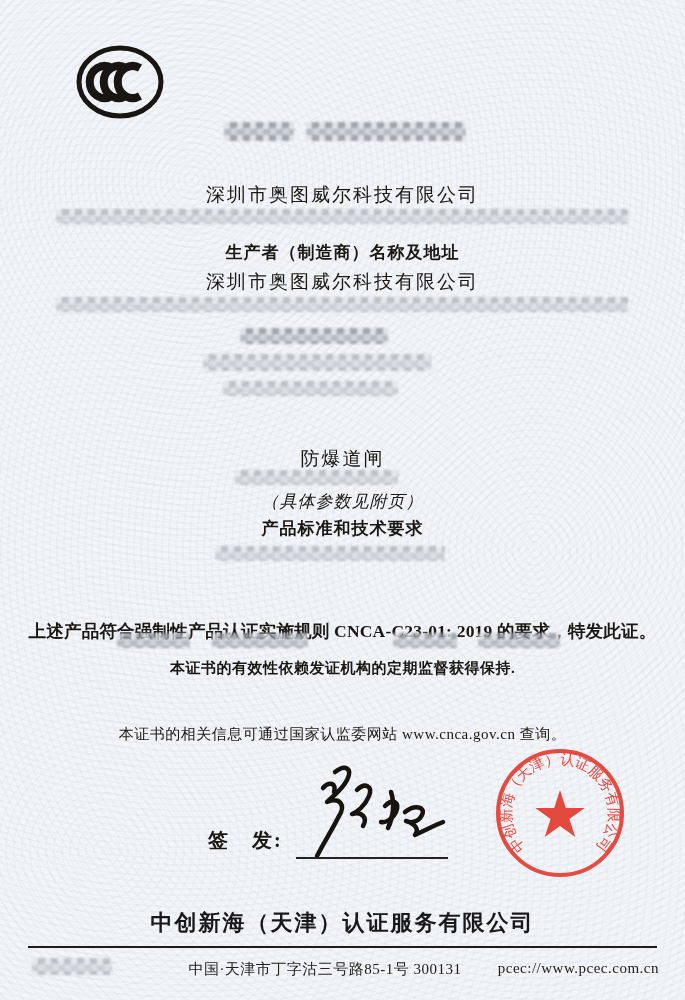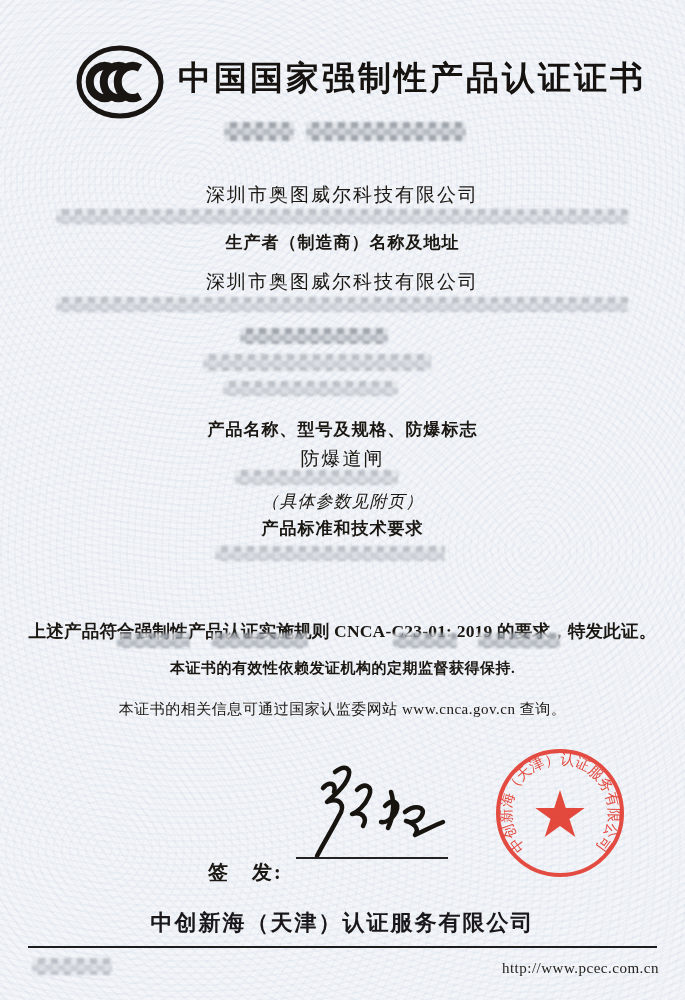--- a/index.html
+++ b/index.html
@@ -34,69 +34,67 @@
     background-size:13px 13px;
   }
   .redact.lt{opacity:.5;}
   .sig-line{background:#222;height:2px;}
   .foot-rule{background:#1c1c1c;height:2px;}
   .footer-company{
     font-family:"Liberation Sans","DejaVu Sans",sans-serif;
     font-weight:bold;font-size:22px;letter-spacing:2px;color:#19171a;
   }
   .footer-text{font-size:15px;letter-spacing:.5px;color:#24211e;}
-  .issue-label{font-size:20px;font-weight:bold;letter-spacing:2px;margin-top:32px;}
+  .issue-label{font-size:20px;font-weight:bold;letter-spacing:2px;}
 </style>
 </head>
 <body>
 
 <div class="page">
 
   <div class="abs" style="left:74px;top:42px;">
     <svg width="92" height="80" viewBox="0 0 92 80">
       <ellipse cx="46" cy="40" rx="41" ry="34" fill="none" stroke="#181512" stroke-width="5"></ellipse>
       <path d="M38,26 A15,16 0 1 0 38,54" fill="none" stroke="#181512" stroke-width="8"></path>
       <path d="M52,26 A15,16 0 1 0 52,54" fill="none" stroke="#181512" stroke-width="8"></path>
       <path d="M66,26 A15,16 0 1 0 66,54" fill="none" stroke="#181512" stroke-width="8"></path>
     </svg>
   </div>
 
-  <div class="abs title">中国国家强制性产品认证证书</div>
 
   <div class="redact" style="left:224px;top:122px;width:70px;height:19px;"></div>
   <div class="redact" style="left:306px;top:122px;width:160px;height:19px;"></div>
 
   <div class="abs ctr name" style="top:182px;">深圳市奥图威尔科技有限公司</div>
   <div class="redact lt" style="left:56px;top:209px;width:572px;height:15px;"></div>
 
-  <div class="abs ctr h-bold" style="top:231px;">生产者（制造商）名称及地址</div>
+  <div class="abs ctr h-bold" style="top:241px;">生产者（制造商）名称及地址</div>
   <div class="abs ctr name" style="top:269px;">深圳市奥图威尔科技有限公司</div>
   <div class="redact lt" style="left:56px;top:297px;width:572px;height:15px;"></div>
 
   <div class="redact" style="left:240px;top:328px;width:148px;height:16px;"></div>
   <div class="redact lt" style="left:203px;top:354px;width:228px;height:17px;"></div>
   <div class="redact lt" style="left:223px;top:381px;width:175px;height:15px;"></div>
 
-  <div class="abs ctr h-bold" style="top:418px;">产品名称、型号及规格、防爆标志</div>
   <div class="abs ctr name" style="top:446px;">防爆道闸</div>
   <div class="redact lt" style="left:235px;top:470px;width:163px;height:15px;"></div>
   <div class="abs ctr" style="top:490px;font-size:17px;letter-spacing:1px;font-style:italic;">（具体参数见附页）</div>
 
   <div class="abs ctr h-bold" style="top:517px;">产品标准和技术要求</div>
   <div class="redact lt" style="left:215px;top:546px;width:230px;height:15px;"></div>
 
   <div class="abs ctr statement" style="top:619px;">上述产品符合强制性产品认证实施规则 CNCA-C23-01: 2019 的要求，特发此证。</div>
 
   <div class="redact" style="left:117px;top:633px;width:73px;height:15px;"></div>
   <div class="redact" style="left:212px;top:633px;width:96px;height:15px;"></div>
   <div class="redact" style="left:393px;top:633px;width:64px;height:15px;"></div>
   <div class="redact" style="left:478px;top:633px;width:82px;height:15px;"></div>
 
   <div class="abs ctr note-sm" style="top:659px;font-weight:bold;">本证书的有效性依赖发证机构的定期监督获得保持.</div>
-  <div class="abs ctr note-sm" style="top:700px;">本证书的相关信息可通过国家认监委网站 www.cnca.gov.cn 查询。</div>
+  <div class="abs ctr note-sm" style="top:725px;">本证书的相关信息可通过国家认监委网站 www.cnca.gov.cn 查询。</div>
 
 
   <div class="abs issue-label" style="left:208px;top:827px;">签　发:</div>
 
   <div class="abs" style="left:293px;top:760px;">
     <svg width="160" height="102" viewBox="0 0 160 102">
       <g fill="none" stroke="#17130f" stroke-width="4.5" stroke-linecap="round" stroke-linejoin="round">
         <path d="M42,12 C52,4 60,8 54,20 C49,30 40,36 34,42 C47,37 53,45 46,56 C39,70 30,84 24,96"></path>
         <path d="M30,28 C36,21 44,23 41,32"></path>
         <path d="M64,30 C72,22 80,26 76,36 C72,46 64,52 59,54 C69,51 75,58 70,66"></path>
@@ -118,15 +116,16 @@
       <text font-family="Liberation Serif, DejaVu Serif, serif" font-size="14.5" fill="#e2392d" opacity=".92">
         <textPath href="#stampArc" startOffset="0" textLength="230" lengthAdjust="spacing">中创新海（天津）认证服务有限公司</textPath>
       </text>
     </svg>
   </div>
 
   <div class="abs ctr footer-company" style="top:908px;">中创新海（天津）认证服务有限公司</div>
   <div class="abs foot-rule" style="left:28px;top:946px;width:629px;"></div>
 
   <div class="redact lt" style="left:32px;top:958px;width:80px;height:17px;"></div>
-  <div class="abs footer-text" style="right:26px;top:960px;text-align:right;">http://www.pcec.com.cn</div>
+  <div class="abs footer-text" style="left:120px;top:960px;width:410px;text-align:center;">中国·天津市丁字沽三号路85-1号  300131</div>
+  <div class="abs footer-text" style="right:26px;top:960px;text-align:right;">pcec://www.pcec.com.cn</div>
 
 </div>
 
 </body></html>

